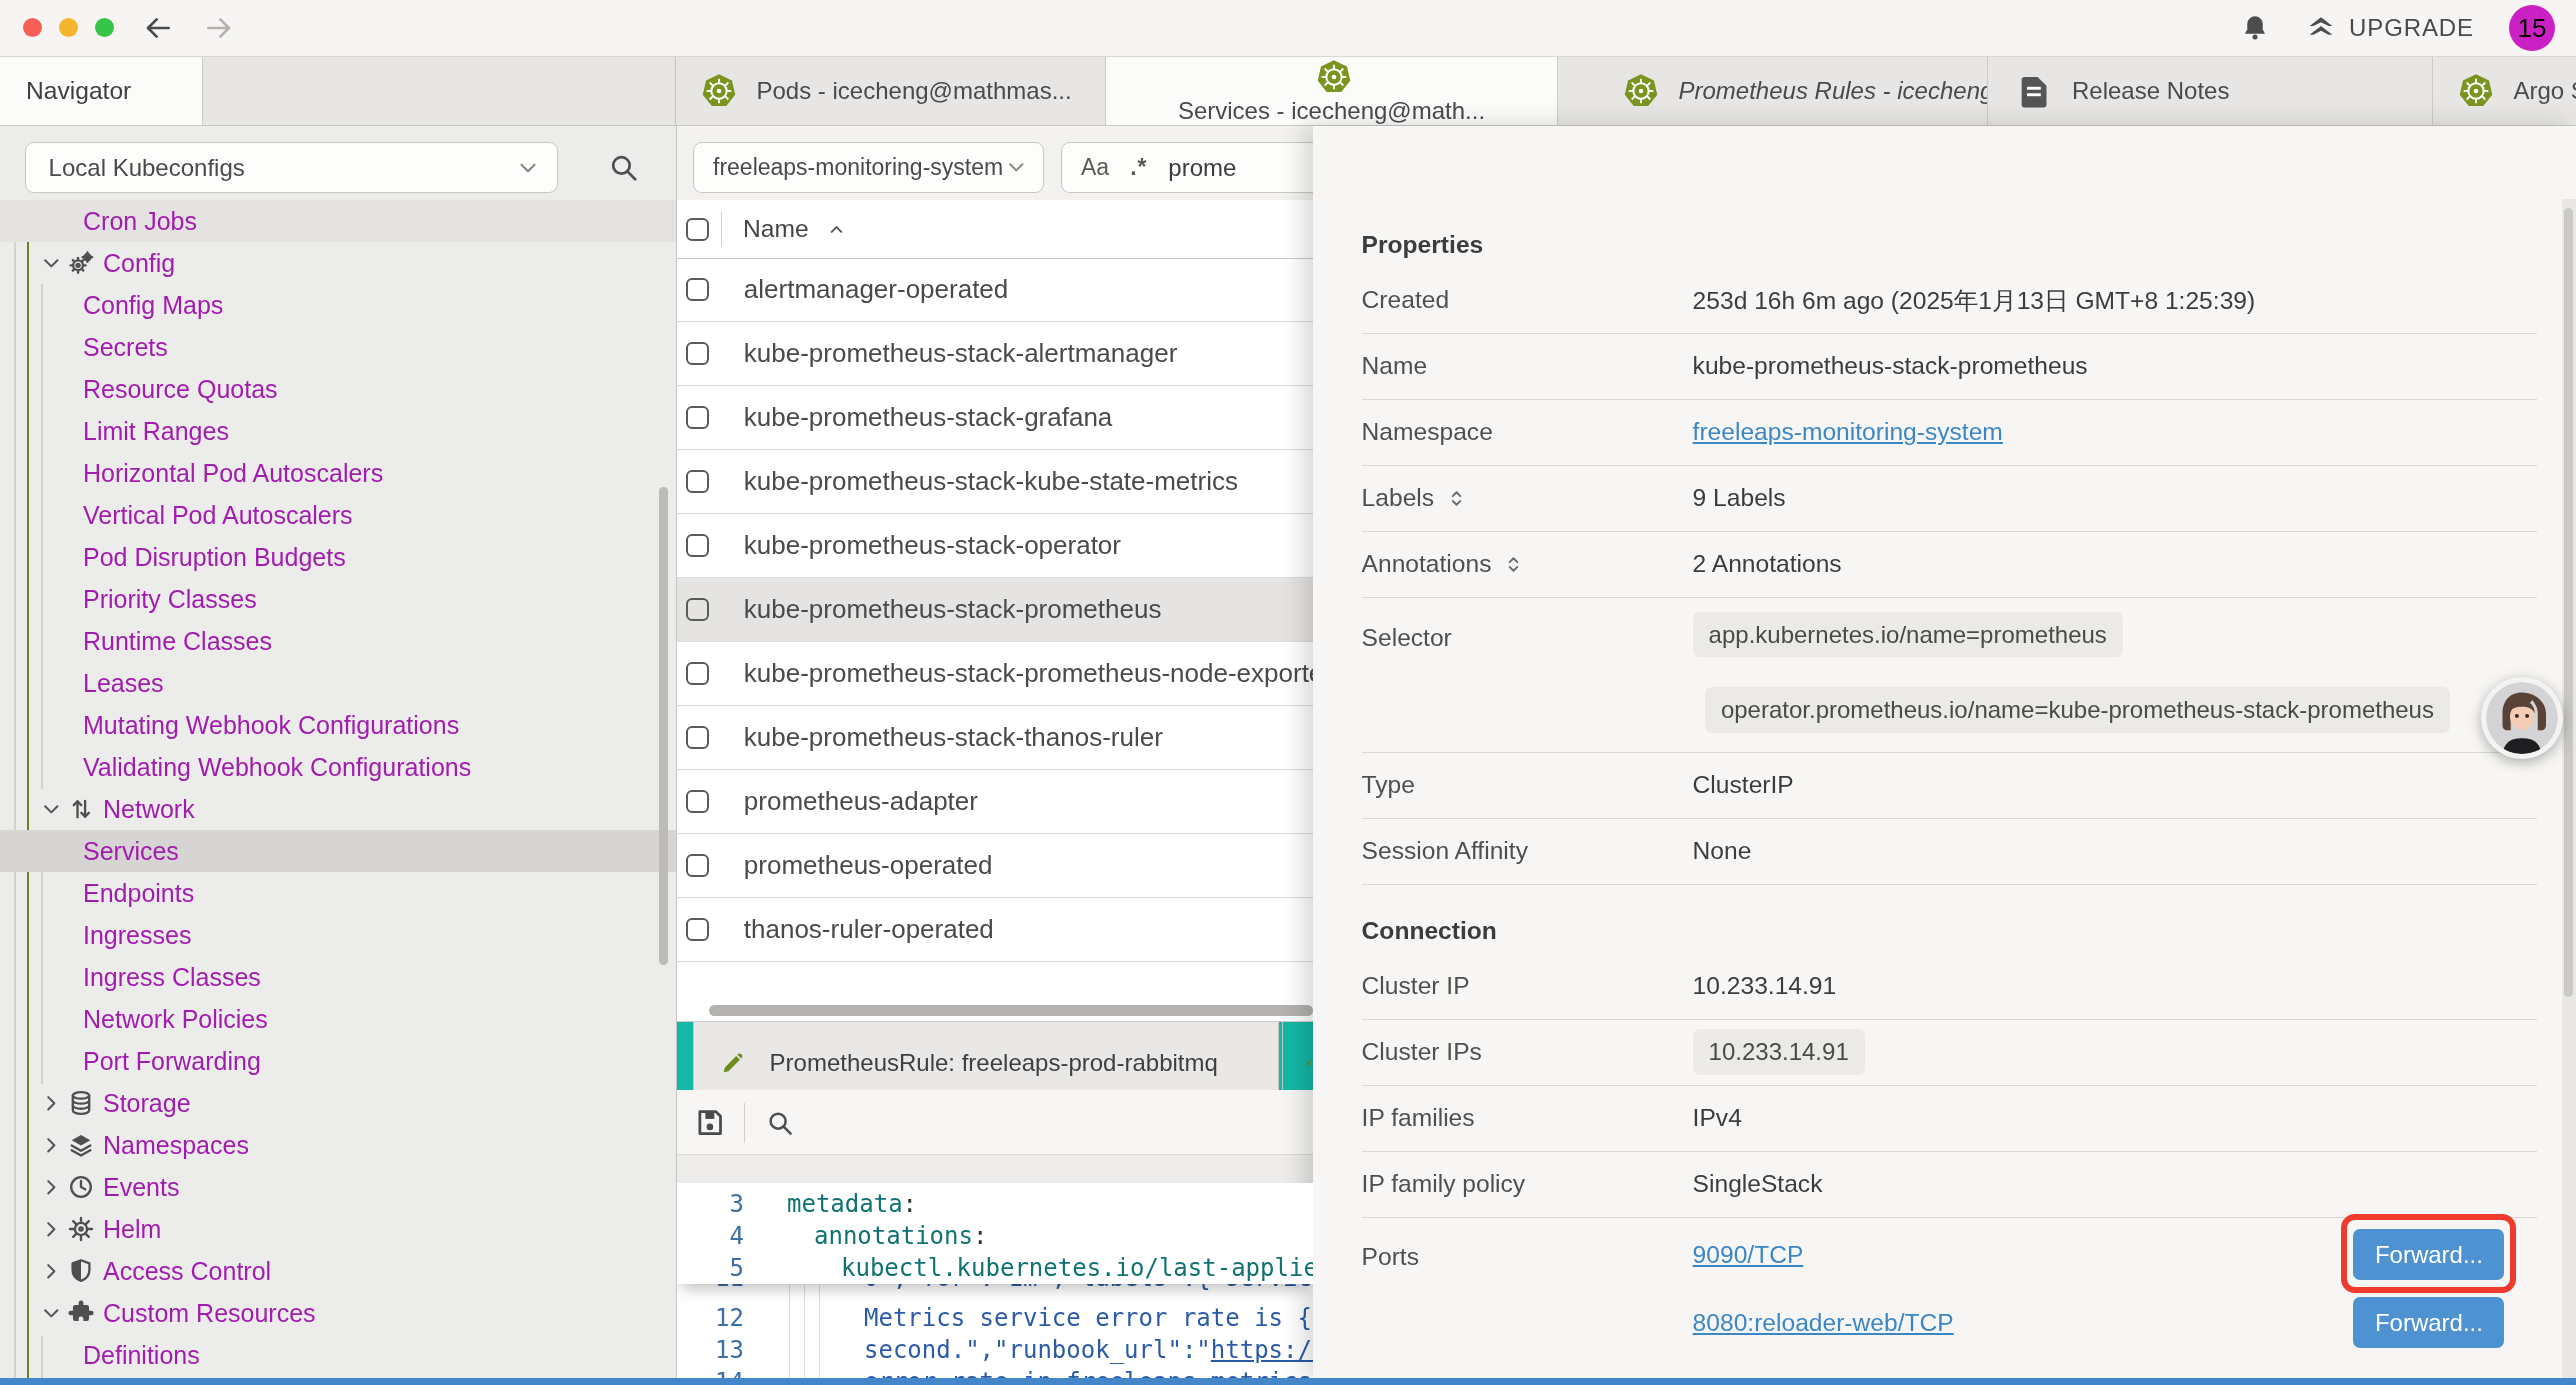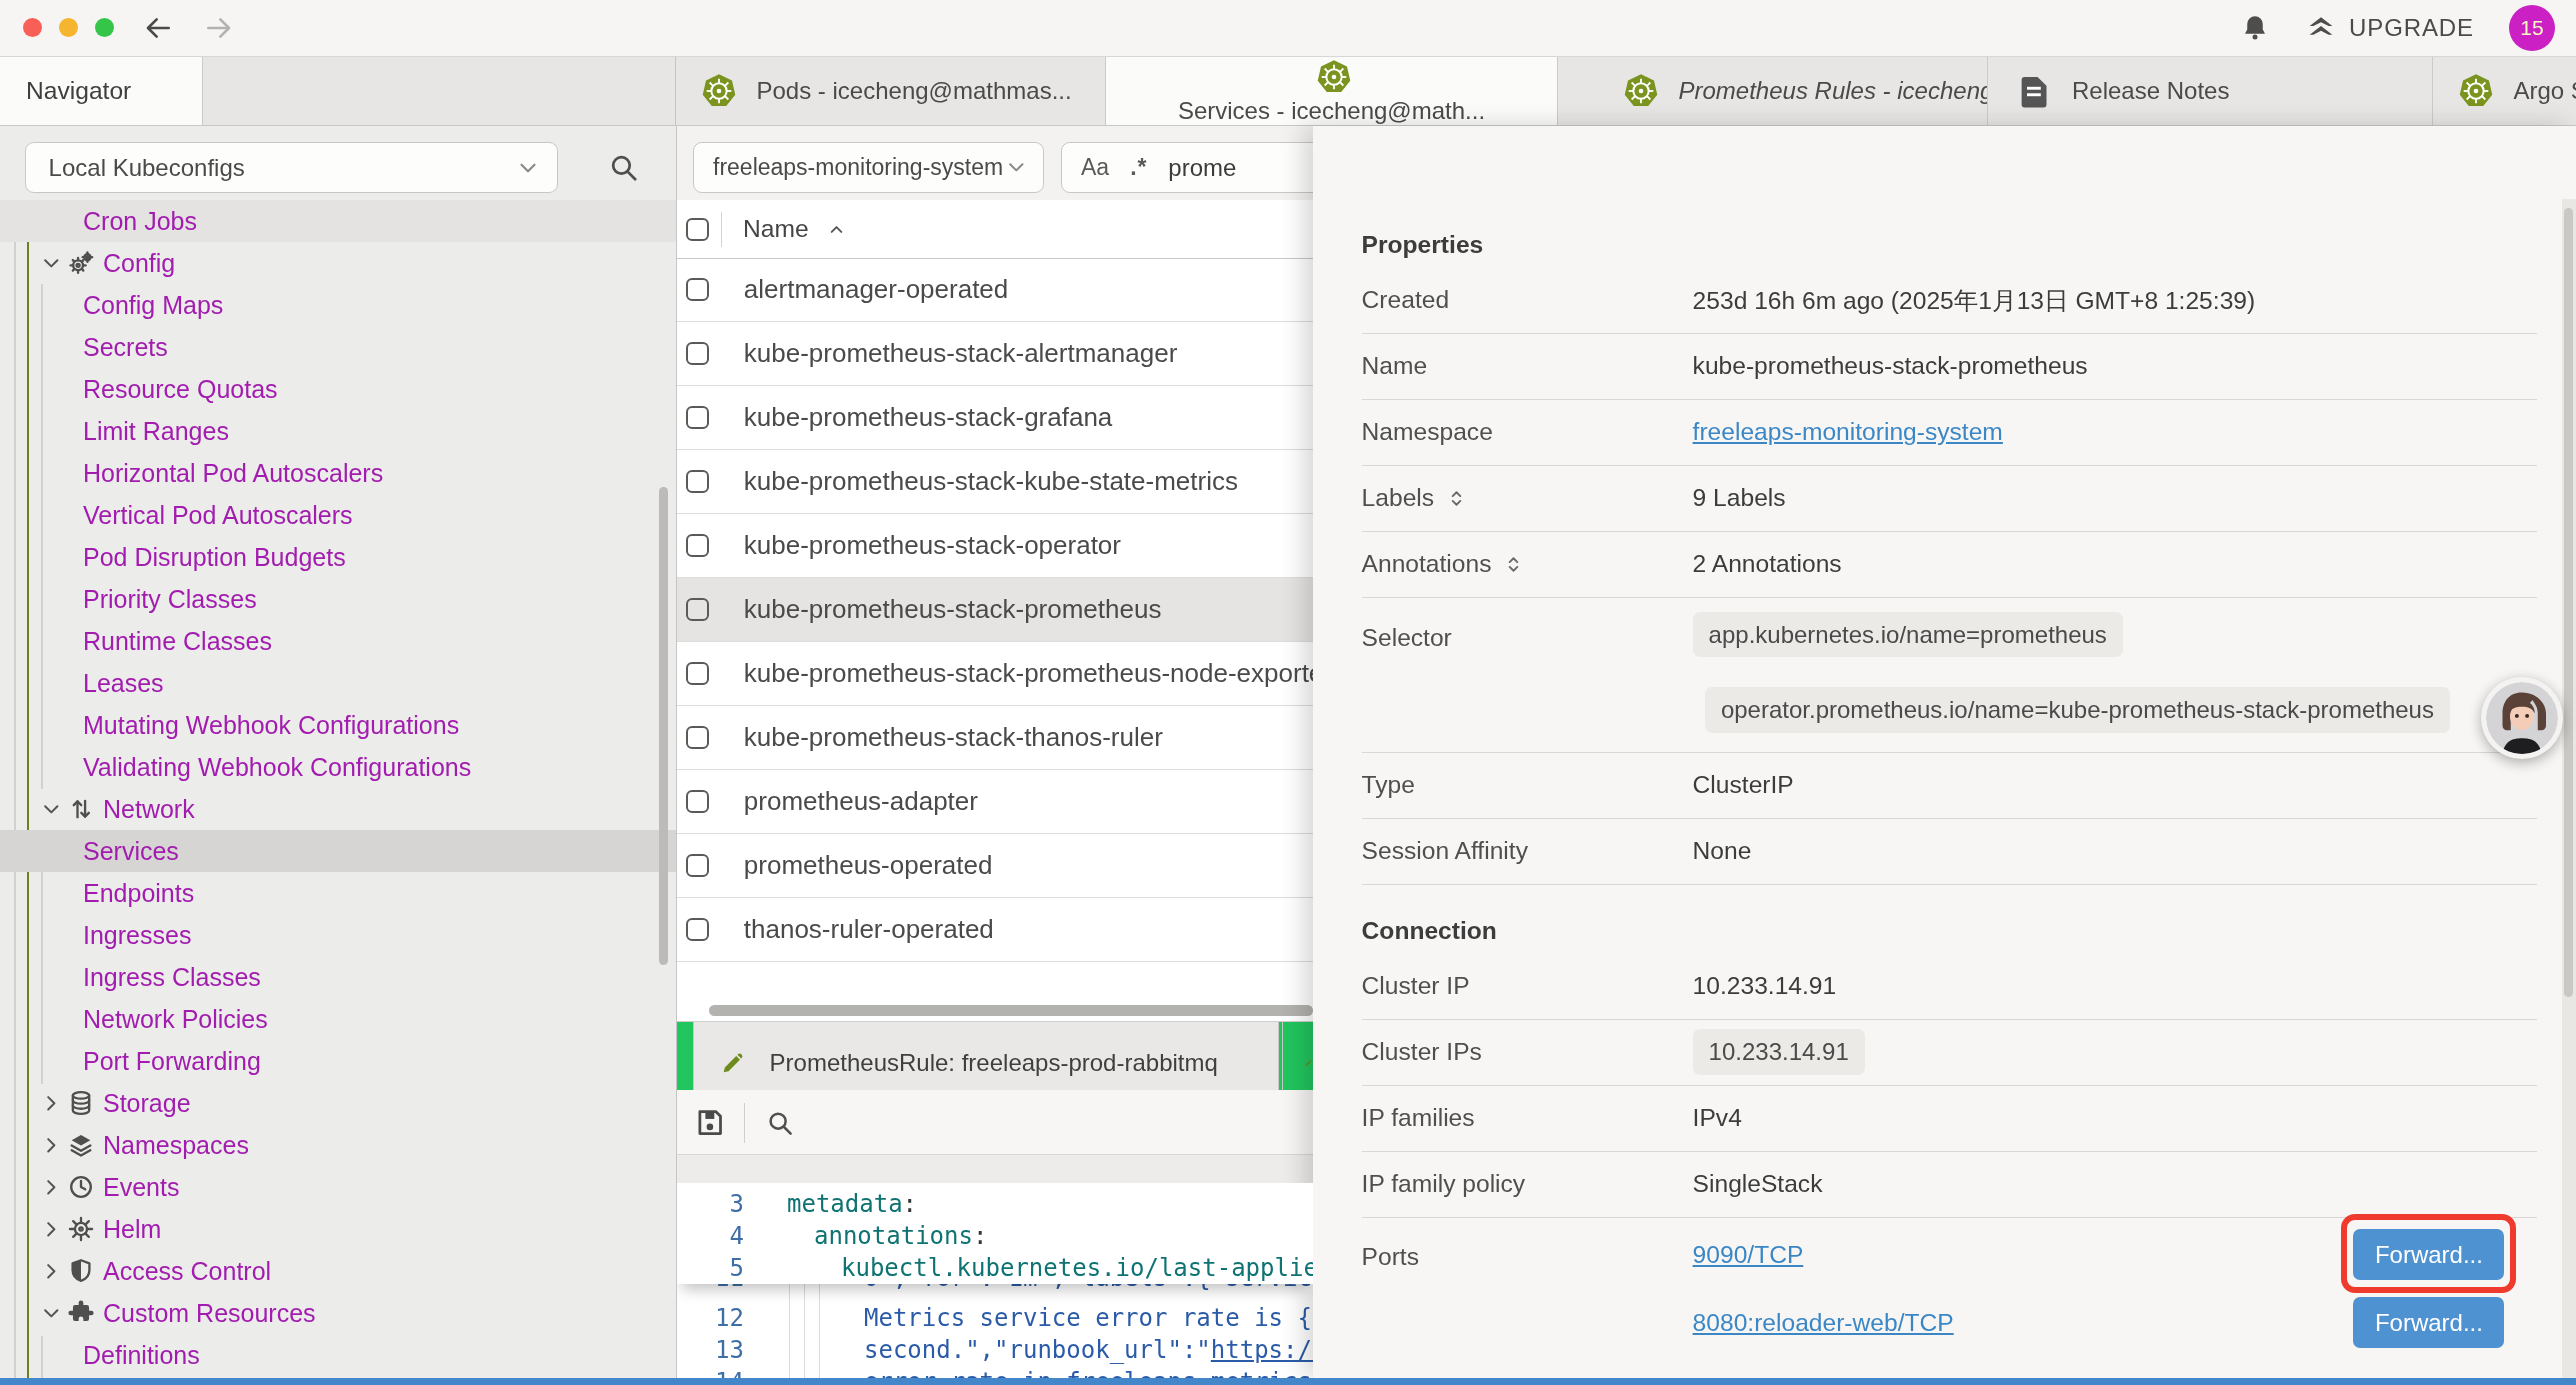--- a/index.html
+++ b/index.html
@@ -16,21 +16,21 @@
   .tl.y{left:59px;background:#f5b52e;}
   .tl.g{left:95px;background:#35c649;}
   .navarrow{position:absolute;top:12.3px;width:32px;height:32px;color:#4a4a4a;}
   .navarrow.back{left:142px;}
   .navarrow.fwd{left:203px;color:#b3b2b0;}
   .tb-right{position:absolute;top:0;right:0;height:56px;display:flex;align-items:center;gap:35px;padding-right:21px;}
   .bell{width:30px;height:30px;color:#4d4d4d;}
   .upgrade{display:flex;align-items:center;gap:12.3px;color:#4a4a4a;}
   .upgrade .uic{width:32px;height:32px;color:#4d4d4d;}
   .upgrade .ulabel{font-size:24px;letter-spacing:0.9px;}
-  .badge15{width:46px;height:46px;border-radius:50%;background:#cb20c3;color:#fef9c3;font-size:21px;
+  .badge15{width:46px;height:46px;border-radius:50%;background:#cb20c3;color:#000000;font-size:26px;
            display:flex;align-items:center;justify-content:center;}
 
   
   .tabstrip{position:absolute;top:57px;left:0;right:0;height:68px;background:#e7e6e4;border-bottom:0.9px solid #c9c8c6;display:flex;}
   .tab{position:relative;height:100%;display:flex;align-items:center;border-right:0.9px solid #cbcac8;
        font-size:24px;color:#4a4a4a;box-sizing:border-box;overflow:hidden;white-space:nowrap;}
   .tab .k8s{width:40px;height:40px;flex:0 0 40px;margin:0 17.5px 0 23px;}
   .tab.active{background:#fbfbfa;flex-direction:column;}
   .tab .close{width:23px;height:23px;margin-left:23px;color:#555;}
   .tab.navtab{width:203px;background:#fbfbfa;padding-left:26px;font-size:24.6px;color:#3f3f3f;}
@@ -86,21 +86,21 @@
   .thead .cbx{margin-left:8.8px;}
   .thead .vd{width:0.9px;height:35px;background:#d4d3d1;margin-left:12.3px;}
   .thead .cname{margin-left:21px;}
   .thead .caret{width:23px;height:23px;margin-left:16px;color:#555;}
   .rows{position:absolute;top:132px;left:0;right:0;}
   .mrow{height:63px;display:flex;align-items:center;border-bottom:0.9px solid #dddcda;font-size:26px;color:#4a4a4a;white-space:nowrap;overflow:hidden;}
   .mrow .cbx{margin-left:8.8px;}
   .mrow .nm{margin-left:35px;}
   .mrow.selected{background:#e5e4e2;}
   .hthumb{position:absolute;top:879px;left:32px;right:0;height:10.5px;background:#b3b2af;border-radius:5.3px;}
-  .btabs{position:absolute;top:895px;left:0;right:0;height:84px;background:#22c55e;border-top:0.9px solid #cfcecc;border-bottom:0.9px solid #cfcecc;box-sizing:border-box;}
+  .btabs{position:absolute;top:895px;left:0;right:0;height:84px;background:#14b8a6;border-top:0.9px solid #cfcecc;border-bottom:0.9px solid #cfcecc;box-sizing:border-box;}
   .btab{position:absolute;left:16px;top:0;bottom:0;width:584px;background:#e9e8e6;border-left:0.9px solid #c9c8c6;border-right:0.9px solid #c9c8c6;
         display:flex;align-items:center;font-size:24px;color:#3f3f3f;white-space:nowrap;overflow:hidden;}
   .btab .pen{width:28px;height:28px;margin:0 23px 0 24.6px;color:#6e8c1e;flex:0 0 28px;}
   .btab2{position:absolute;left:605px;top:0;bottom:0;right:0;border-left:0.9px solid #c9c8c6;display:flex;align-items:center;overflow:hidden;}
   .btab2 .pen{width:28px;height:28px;margin-left:21px;color:#6e8c1e;}
   .edbar{position:absolute;top:964px;left:0;right:0;height:65px;background:#f7f6f4;display:flex;align-items:center;}
   .edbar .flp{width:33px;height:33px;margin-left:16px;color:#4a4a4a;}
   .edbar .vd{width:0.9px;height:40px;background:#d0cfcd;margin-left:17.5px;}
   .edbar .gls{width:30px;height:30px;margin-left:21px;color:#4f4f4f;}
   .gapstrip{position:absolute;top:1028px;left:0;right:0;height:28px;background:#edecea;border-top:0.9px solid #d8d7d5;}

